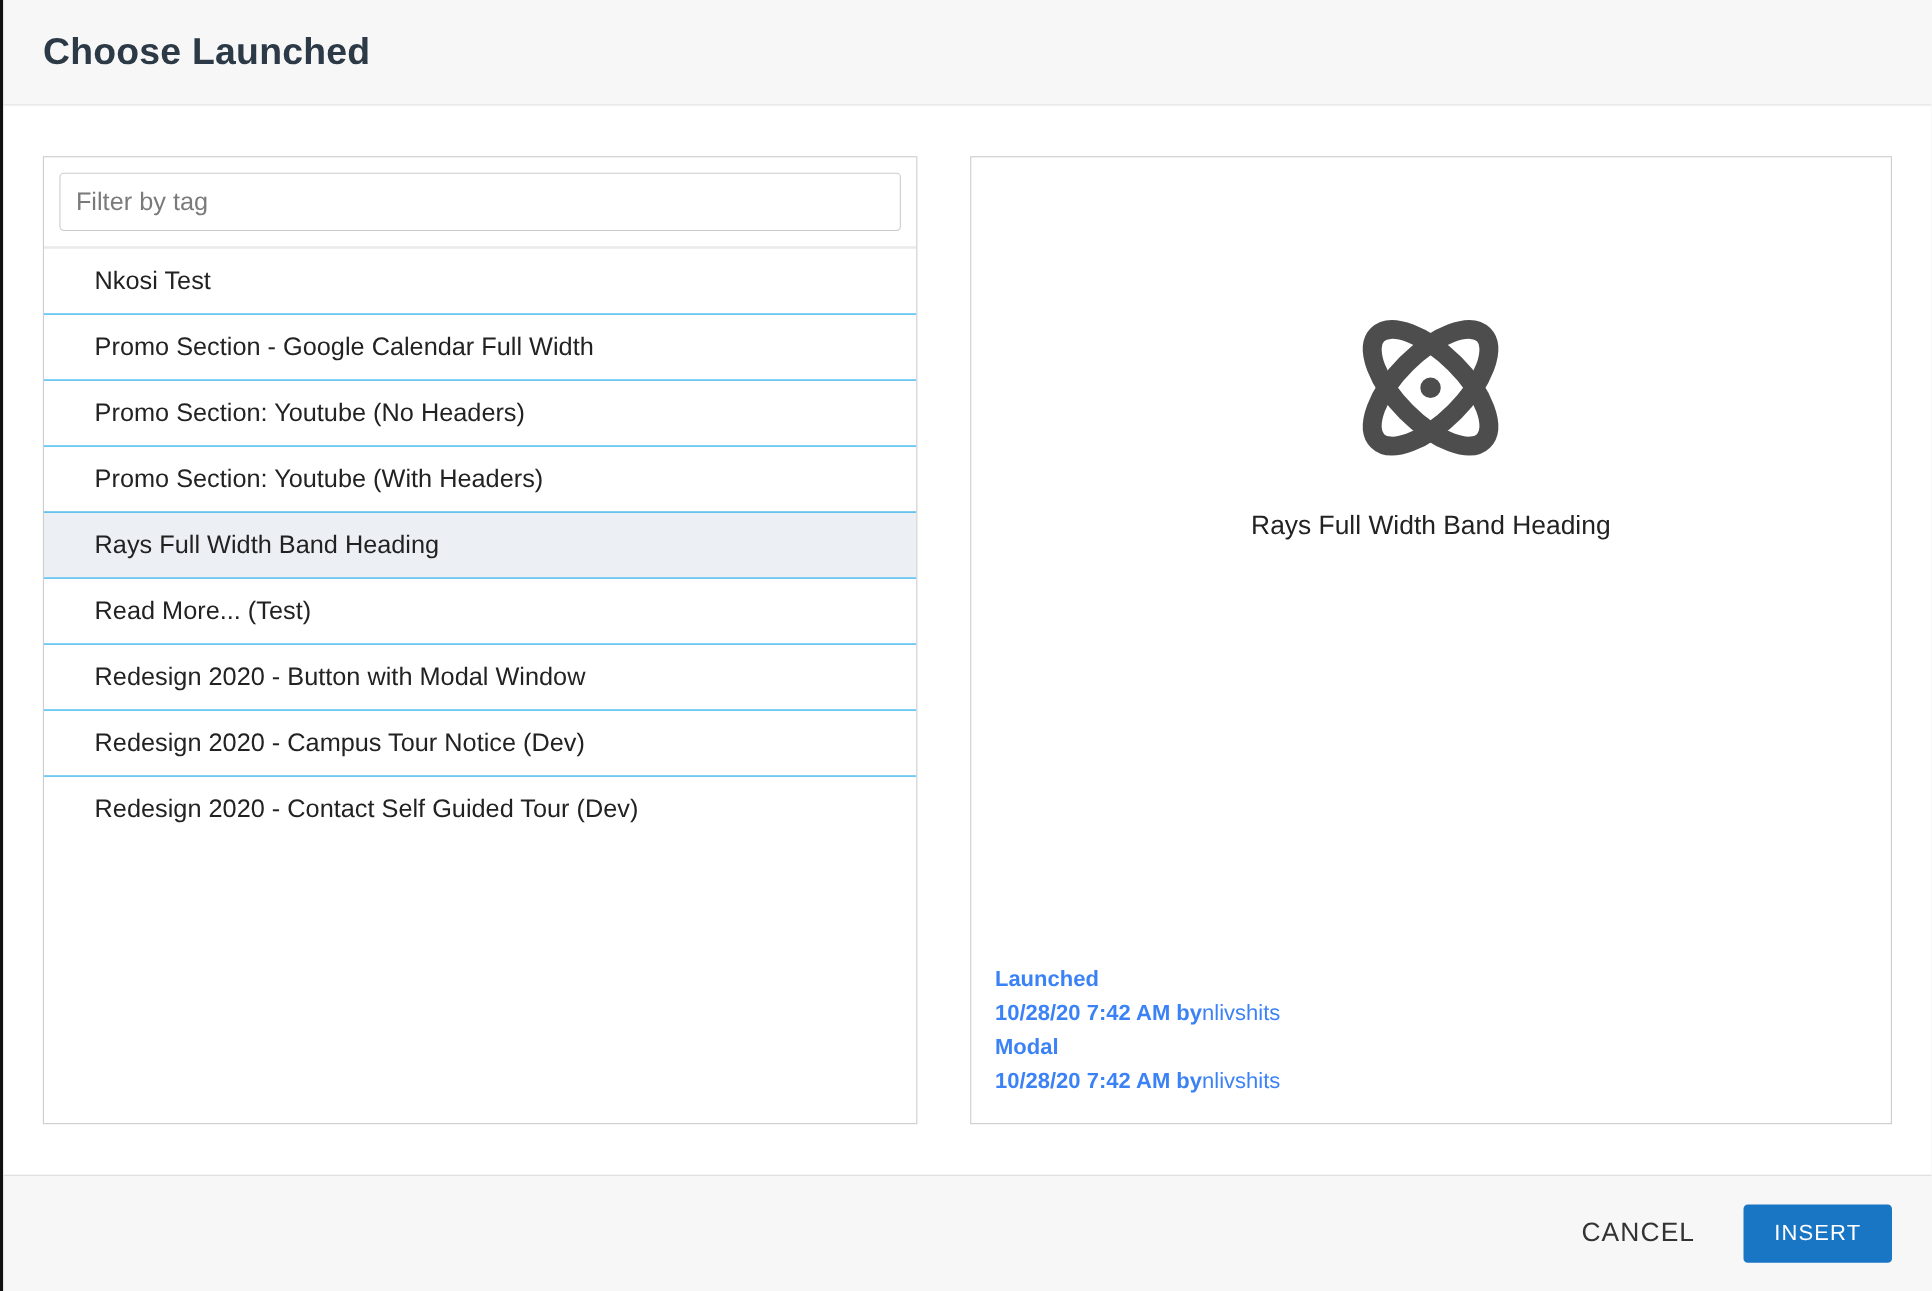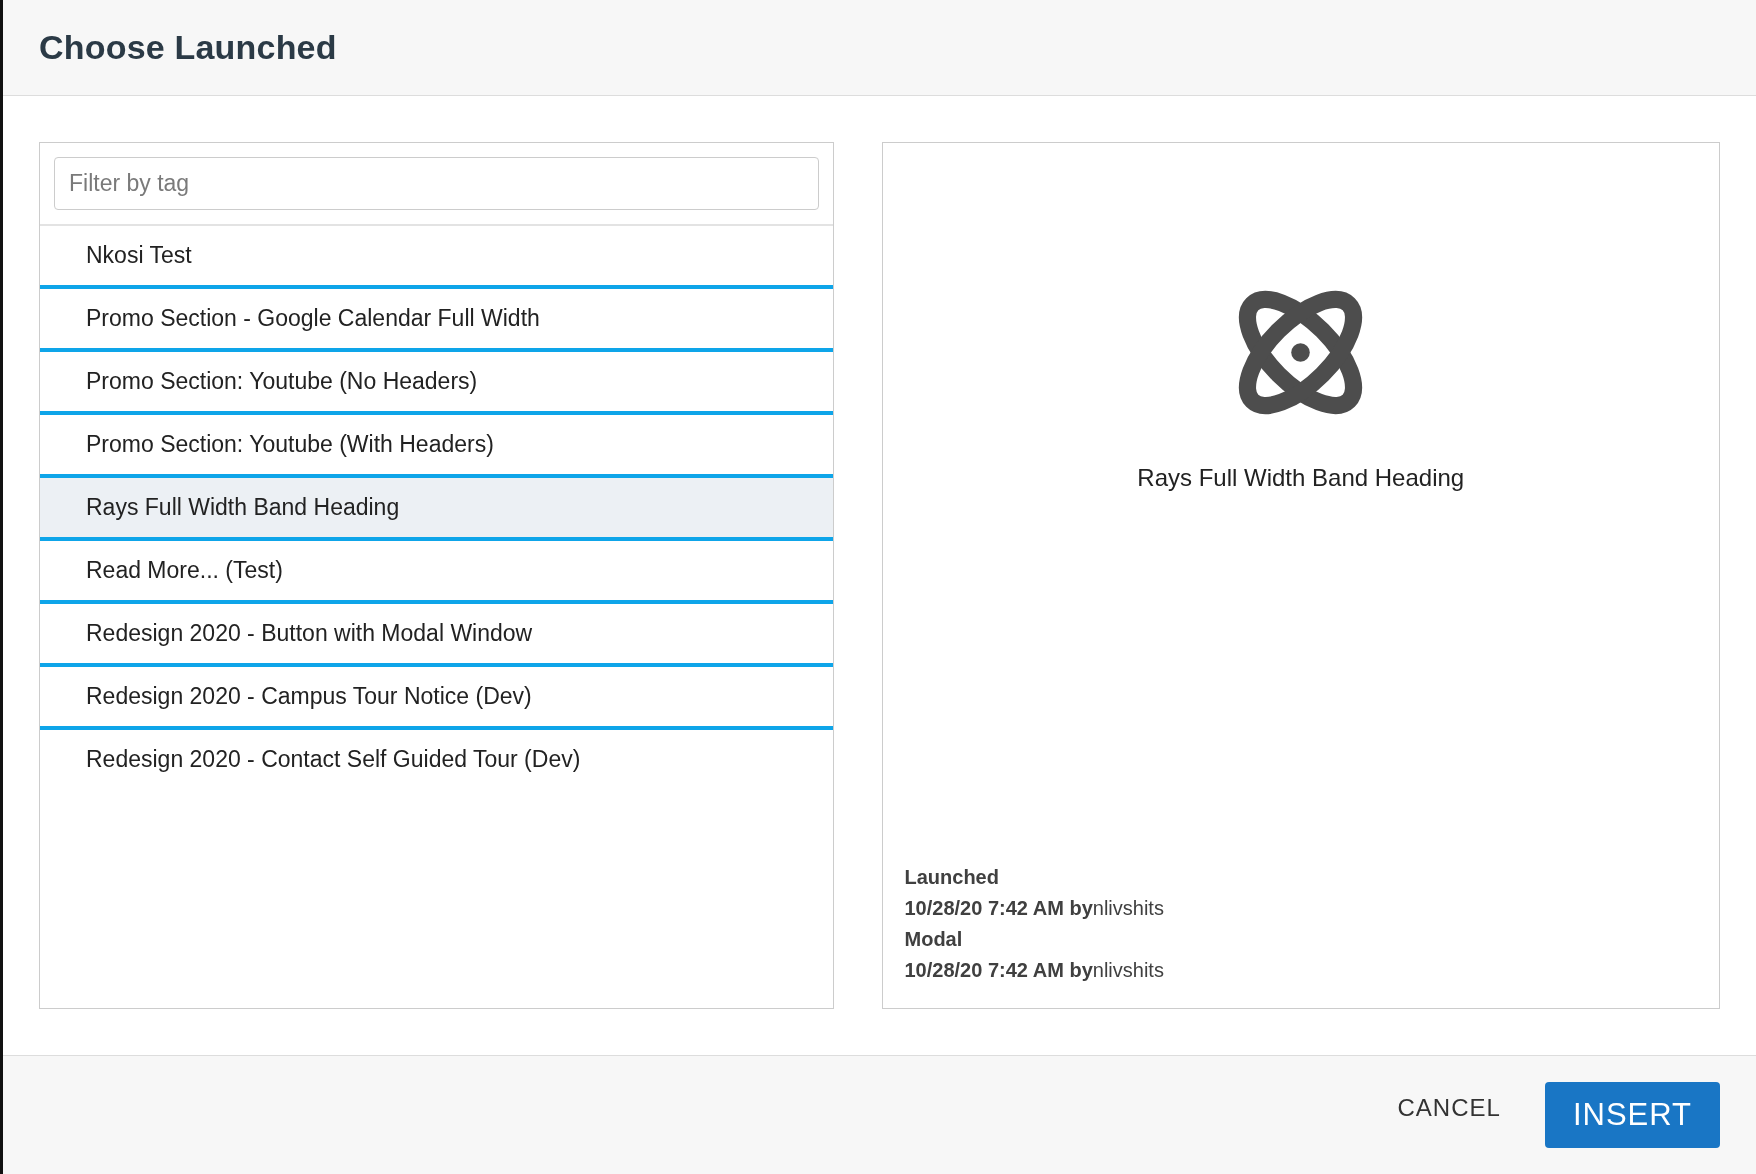--- a/index.html
+++ b/index.html
@@ -63,21 +63,21 @@
   .filters input::placeholder { color: #7a7a7a; }
   .list {
     flex: 1;
     overflow-y: auto;
     border-top: 1px solid #e3e3e3;
   }
   .list-item {
     padding: 16px 46px;
     font-size: 23px;
     color: #222;
-    border-top: 4px solid #0ea5e9;
+    border-top: 1px solid #0ea5e9;
     cursor: pointer;
     white-space: nowrap;
     overflow: hidden;
     text-overflow: ellipsis;
   }
   .list-item:first-child { border-top: none; }
   .list-item.selected { background: #ecf0f4; }
   .preview-area {
     flex: 1;
     display: flex;
@@ -89,21 +89,21 @@
   .preview-icon svg { width: 155px; height: 155px; display:block; }
   .preview-title {
     margin-top: 34px;
     font-size: 24px;
     color: #222;
     text-align: center;
   }
   .preview-meta {
     margin-top: auto;
     font-size: 20px;
-    color: #404040;
+    color: #3b82f6;
     line-height: 1.55;
   }
   .preview-meta .row { display: flex; gap: 0; align-items: flex-end; flex-wrap: wrap;}
   .preview-meta .label { font-weight: 700; }
   .preview-meta .stamp { font-weight: 700; }
   .preview-meta .user { font-weight: 400; }
   .modal-footer {
     border-top: 1px solid #ddd;
     background: #f7f7f7;
     padding: 26px 36px;
@@ -117,21 +117,21 @@
     border: none;
     font-size: 24px;
     letter-spacing: 1px;
     color: #333;
     cursor: pointer;
     padding: 12px 8px;
   }
   .btn-primary {
     background: #1976c5;
     color: #fff;
-    font-size: 31px;
+    font-size: 20px;
     letter-spacing: 1px;
     border: none;
     border-radius: 4px;
     padding: 15px 28px;
     cursor: pointer;
   }
 </style>
 </head>
 <body>
 

